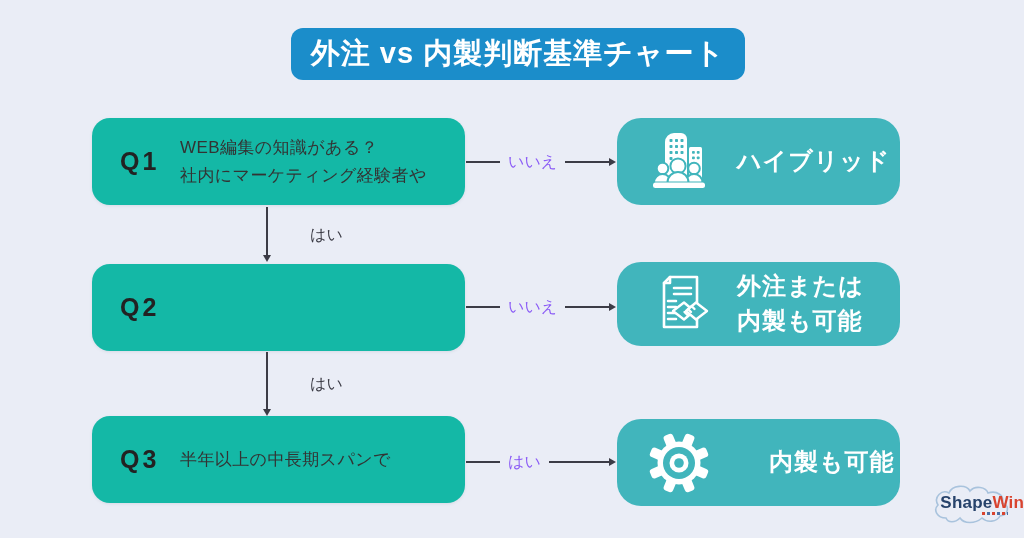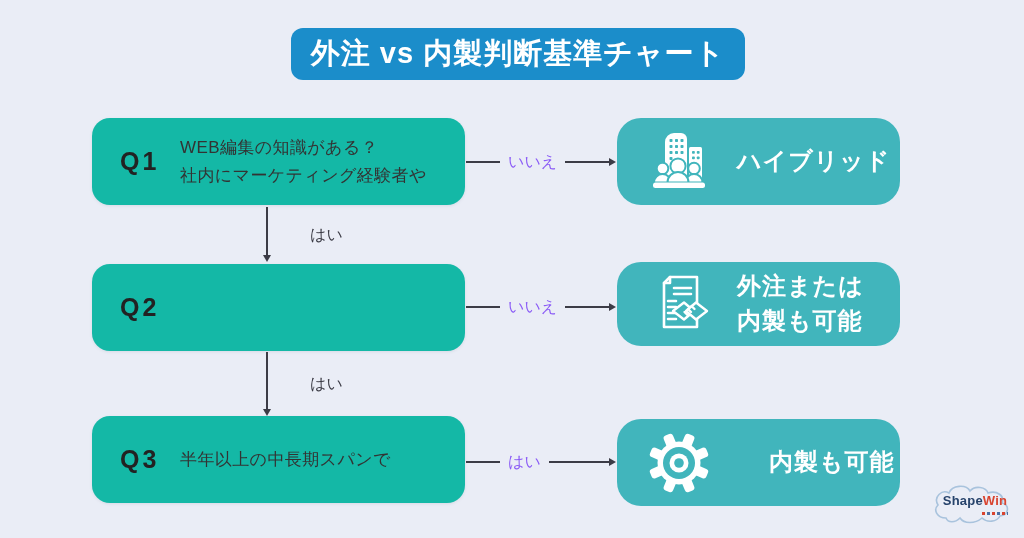--- a/index.html
+++ b/index.html
@@ -73,22 +73,22 @@
   .rbox.r2 { top:262px; height:84px; }
   .rbox.r3 { top:419px; height:87px;gap:32px; }
   .ricon { width:64px; height:64px; margin-left:30px; flex:0 0 auto; }
   .ricon svg { display:block; width:100%; height:100%; }
   .rtext { margin-left:26px; font-size:24px; font-weight:bold; line-height:1.45; letter-spacing:1px; }
 
   
   .logo { position:absolute; right:12px; bottom:10px; width:98px; height:46px; }
   .logo svg { position:absolute; left:0; top:0; width:98px; height:46px; }
   .logo-text {
-    position:absolute; left:0; right:0; top:11px; text-align:center;
-    font-size:13px; font-weight:bold; letter-spacing:0.2px;
+    position:absolute; left:0; right:0; top:11px; text-align:right;
+    font-size:17px; font-weight:bold; letter-spacing:0.2px;
   }
   .lp1 { color:#27436b; }
   .lp2 { color:#d9442f; }
   .logo-marks {
     position:absolute; right:16px; top:30px; width:26px; height:2.5px;
     background:repeating-linear-gradient(90deg,
       #d9442f 0 3px, rgba(0,0,0,0) 3px 5px,
       #4a6fa5 5px 8px, rgba(0,0,0,0) 8px 10px);
   }
 </style>

